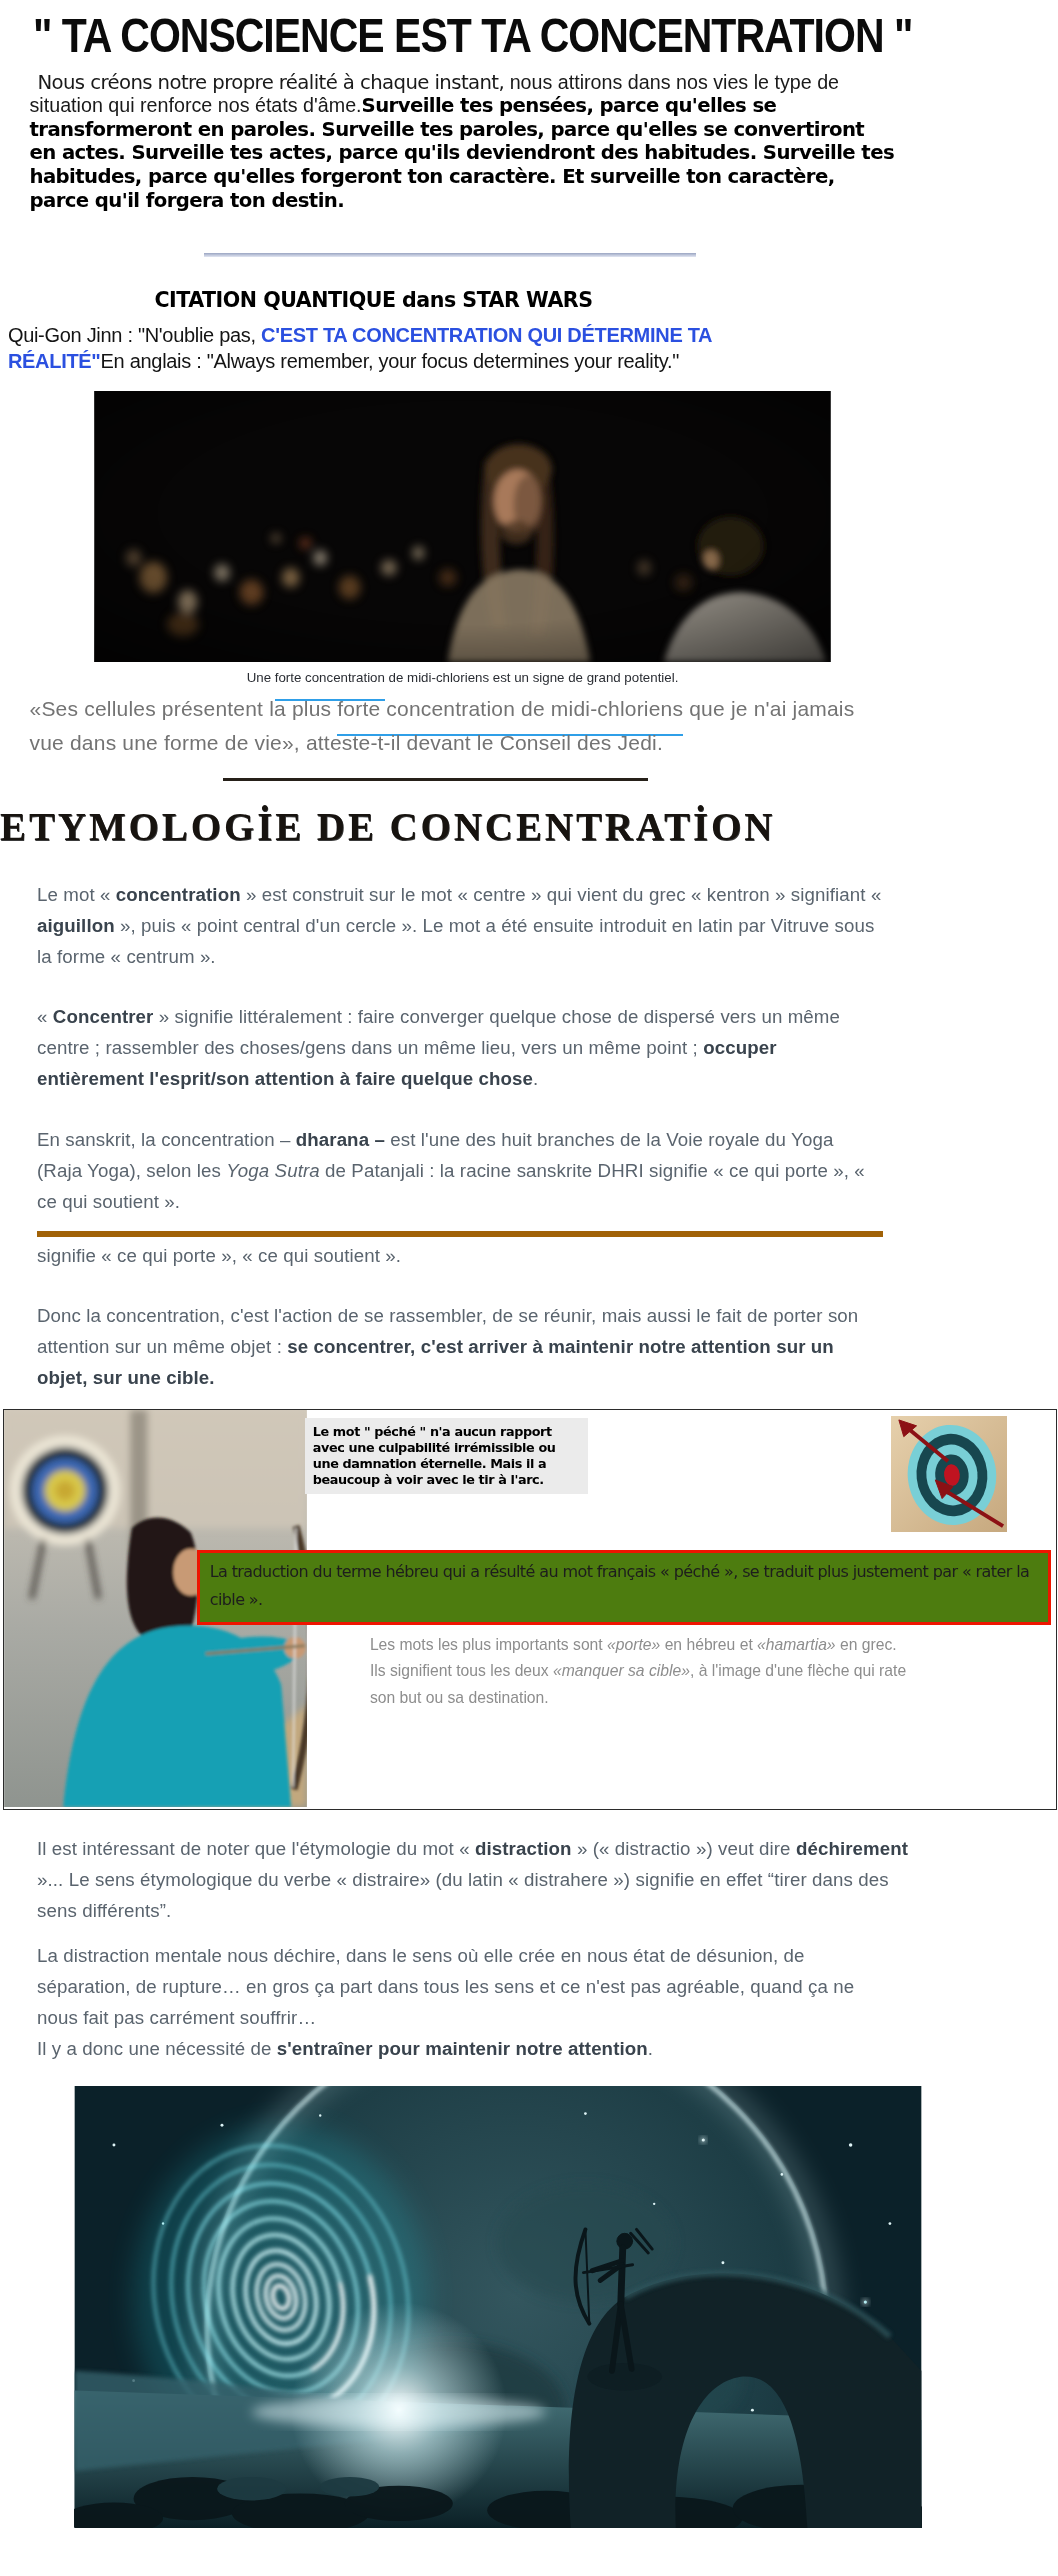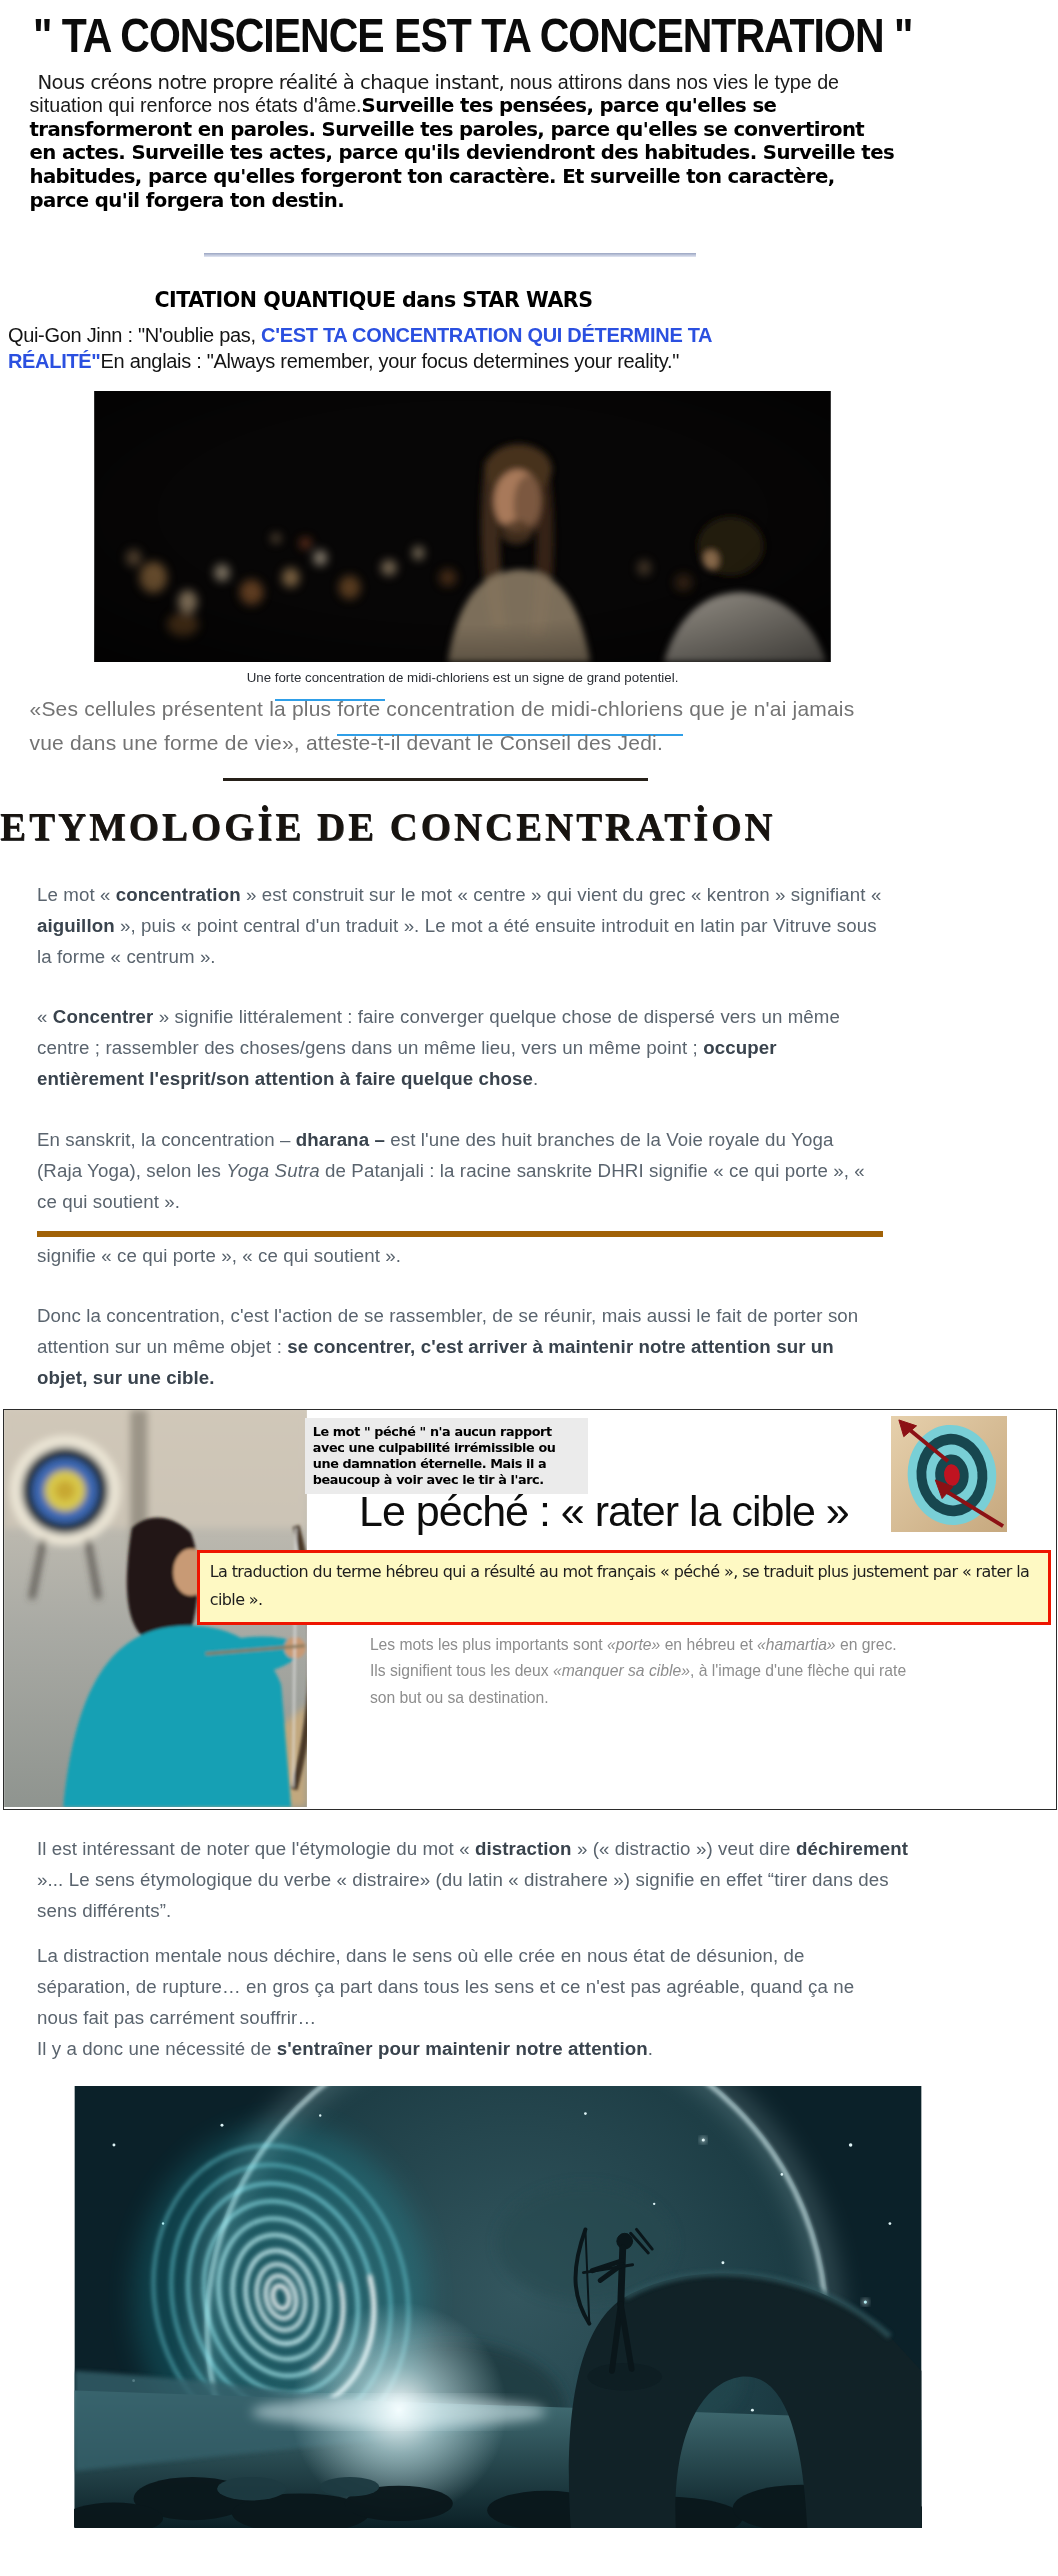--- a/index.html
+++ b/index.html
@@ -27,21 +27,21 @@
   .slate .b{font-weight:700;color:var(--slate-bold);}
   .slate .i{font-style:italic;}
   .glitch{border-top:6px solid #a16207;margin-top:13.8px;padding-top:3px;}
   .glitch-clip{display:inline-block;clip-path:inset(4.9px 0 0 0);}
   .sin-block{position:relative;margin:15.7px 2px 0 2.9px;height:399px;border:1px solid #2b2b2b;background:#fff;overflow:hidden;}
   .sin-photo{position:absolute;left:0;top:0;width:303px;height:397px;}
   .sin-note{position:absolute;left:301px;top:7.9px;width:267px;background:#ebebeb;padding:5.9px 7.9px;
             font-family:"DejaVu Sans",sans-serif;font-weight:700;font-size:12.8px;line-height:16px;letter-spacing:-0.4px;color:#000;}
   .sin-heading{position:absolute;left:305px;top:77px;width:590px;text-align:center;font-size:43px;letter-spacing:-1px;color:#0d0d0d;}
   .sin-target{position:absolute;right:49px;top:5.9px;width:116px;height:116px;}
-  .sin-redbox{position:absolute;left:193px;right:4.9px;top:140px;border:3.9px solid var(--red-border);background:#fef9c3;
+  .sin-redbox{position:absolute;left:193px;right:4.9px;top:140px;border:3.9px solid var(--red-border);background:#4d7c0f;
               padding:4.9px 9.8px 6.9px;font-family:"DejaVu Sans",sans-serif;font-size:16px;line-height:28.5px;color:#1d1d1d;letter-spacing:-0.6px;}
   .sin-expl{position:absolute;left:366px;top:222px;width:543px;font-size:15.7px;line-height:26.5px;color:#8d8d8d;}
   .sin-expl .i{font-style:italic;}
   .sin-finale{position:absolute;left:295px;top:301px;width:629px;text-align:center;font-family:"DejaVu Sans",sans-serif;
               font-weight:700;font-size:25.6px;line-height:39px;color:#222;letter-spacing:-0.5px;}
   .final-img{display:block;margin:21.6px 0 23.6px 74px;width:848px;height:442px;}
 </style>
 </head>
 <body>
 
@@ -104,21 +104,21 @@
 </svg>
 
 <p class="sw-caption"><span>Une </span><span class="link">forte concentration</span><span> de midi-chloriens est un signe de grand potentiel.</span></p>
 
 <p class="sw-quote"><span>«Ses cellules présentent la plus </span><span class="link">forte concentration de midi-chloriens</span><span> que je n'ai jamais vue dans une forme de vie», atteste-t-il devant le Conseil des Jedi.</span></p>
 
 <div class="divider2"></div>
 
 <h2 class="h-etym">ETYMOLOGİE DE CONCENTRATİON</h2>
 
-<p class="slate"><span>Le mot « </span><span class="b">concentration</span><span> » est construit sur le mot « centre » qui vient du grec « kentron » signifiant « </span><span class="b">aiguillon</span><span> », puis « point central d'un traduit ». Le mot a été ensuite introduit en latin par Vitruve sous la forme « centrum ».</span></p>
+<p class="slate"><span>Le mot « </span><span class="b">concentration</span><span> » est construit sur le mot « centre » qui vient du grec « kentron » signifiant « </span><span class="b">aiguillon</span><span> », puis « point central d'un cercle ». Le mot a été ensuite introduit en latin par Vitruve sous la forme « centrum ».</span></p>
 <p class="slate"><span>« </span><span class="b">Concentrer</span><span> » signifie littéralement : faire converger quelque chose de dispersé vers un même centre ;  rassembler des choses/gens dans un même lieu, vers un même point ; </span><span class="b">occuper entièrement l'esprit/son attention à faire quelque chose</span><span>.</span></p>
 <p class="slate"><span>En sanskrit, la concentration – </span><span class="b">dharana –</span><span> est l'une des huit branches de la Voie royale du Yoga (Raja Yoga), selon les </span><span class="i">Yoga Sutra</span><span> de Patanjali : la racine sanskrite DHRI signifie « ce qui porte », «  ce qui soutient ».</span></p>
 <div class="slate glitch"><span class="glitch-clip">signifie « ce qui porte », «  ce qui soutient ».</span></div>
 <p class="slate"><span>Donc la concentration, c'est l'action de se rassembler, de se réunir, mais aussi le fait de porter son attention sur un même objet : </span><span class="b">se concentrer, c'est arriver à maintenir notre attention sur un objet, sur une cible.</span></p>
 
 <div class="sin-block">
   <svg class="sin-photo" viewBox="0 0 308 404" role="img" aria-label="Archère en tenue turquoise visant une cible, arc tendu">
     <defs>
       <linearGradient id="bgph" x1="0" y1="0" x2="0" y2="1">
         <stop offset="0%" stop-color="#d2cabc"></stop>
@@ -175,21 +175,20 @@
       <ellipse cx="62" cy="60" rx="8" ry="11" fill="#c01320"></ellipse>
     </g>
     <g stroke="#8c1014" fill="#8c1014">
       <path d="M14 10 L58 46" stroke-width="4"></path>
       <path d="M8 4 L26 10 L13 21 Z"></path>
       <path d="M52 74 L114 112" stroke-width="4"></path>
       <path d="M45 65 L63 72 L52 84 Z"></path>
     </g>
   </svg>
 
-  <div class="sin-heading">Le péché : « rater la cible »</div>
 
   <div class="sin-redbox">La traduction du terme hébreu qui a résulté au mot français « péché », se traduit plus justement par « rater la cible ».</div>
 
   <div class="sin-expl"><span>Les mots les plus importants sont </span><span class="i">«porte»</span><span> en hébreu et </span><span class="i">«hamartia»</span><span> en grec. Ils signifient tous les deux </span><span class="i">«manquer sa cible»</span><span>, à l'image d'une flèche qui rate son but ou sa destination.</span></div>
 
 </div>
 
 <p class="slate" style="margin-top:23.6px;max-width:885px;"><span>Il est intéressant de noter que l'étymologie du mot « </span><span class="b">distraction</span><span> » (« distractio ») veut dire </span><span class="b">déchirement</span><span> »... Le sens étymologique du verbe « distraire» (du latin « distrahere ») signifie en effet “tirer dans des sens différents”.</span></p>
 <p class="slate" style="margin-top:13.8px;"><span>La distraction mentale nous déchire, dans le sens où elle crée en nous état de désunion, de séparation, de rupture… en gros ça part dans tous les sens et ce n'est pas agréable, quand ça ne nous fait pas carrément souffrir…</span><br><span>Il y a donc une nécessité de </span><span class="b">s'entraîner pour maintenir notre attention</span><span>.</span></p>
 

